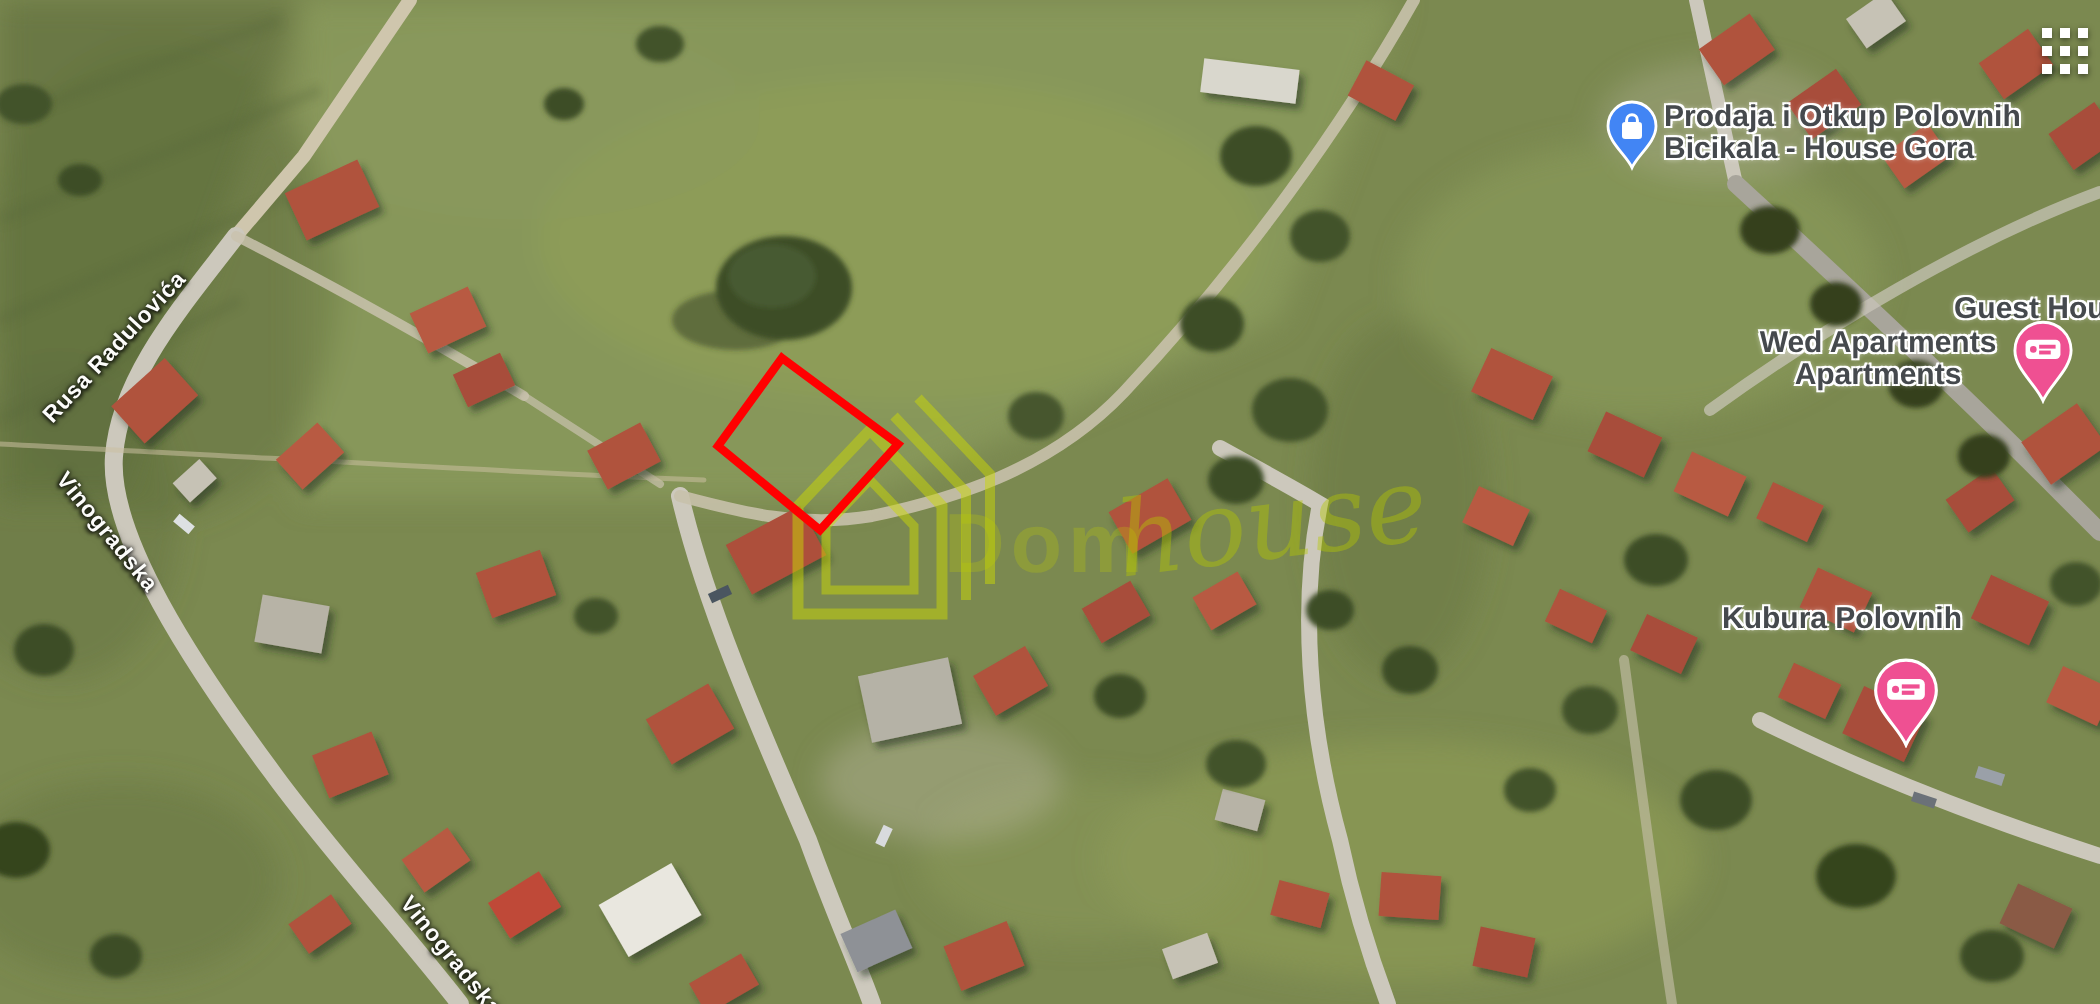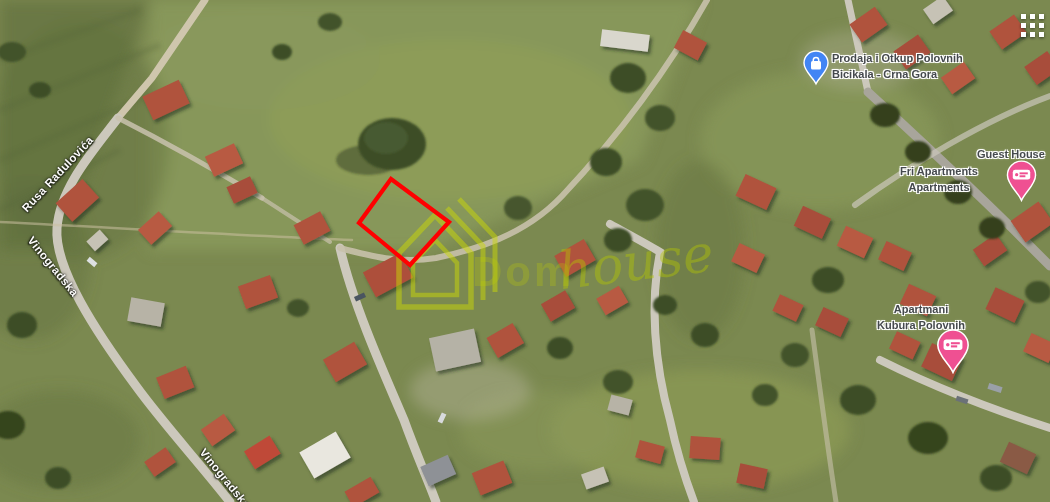--- a/index.html
+++ b/index.html
@@ -1,20 +1,20 @@
 <!DOCTYPE html>
 <html><head>
 <meta charset="utf-8">
 <style>
   html,body{margin:0;padding:0;background:#222;}
   .stage{position:relative;width:1050px;height:502px;overflow:hidden;
          font-family:"Liberation Sans",sans-serif;background:#7b8950;}
   .stage svg.bg{position:absolute;left:0;top:0;}
   
-  .place-label{position:absolute;color:#45494d;font-size:11px;font-weight:bold;
+  .place-label{position:absolute;color:#45494d;font-size:15px;font-weight:bold;
     line-height:15.5px;white-space:nowrap;cursor:pointer;
     text-shadow:-1px -1px 0 #fff,1px -1px 0 #fff,-1px 1px 0 #fff,1px 1px 0 #fff,0 0 3px #fff;}
   .place-label.center{text-align:center;white-space:normal;}
   .street-label{position:absolute;color:#fcfcfa;font-size:11.5px;font-weight:bold;
     letter-spacing:.4px;white-space:nowrap;transform-origin:left center;
     text-shadow:0 1px 2px rgba(0,0,0,.95),0 0 2px rgba(0,0,0,.8),0 0 4px rgba(0,0,0,.55);}
   .pin{position:absolute;cursor:pointer;}
   
   .wm-main{position:absolute;left:472px;top:248px;font-size:42px;font-weight:bold;
     letter-spacing:3px;color:rgba(193,207,0,.26);pointer-events:none;}
@@ -205,43 +205,42 @@
 
   <div class="pin" style="left:803px;top:50px;">
     <svg width="26" height="36" viewBox="0 0 26 36">
       <path d="M13 1C6.4 1 1 6.4 1 13c0 8.2 9.3 14.6 12 20.8C15.7 27.6 25 21.2 25 13 25 6.4 19.6 1 13 1z" stroke="#fff" stroke-width="1.4" fill="#4285f4"></path>
       <path d="M10.3 11.5 v-1.4 a2.7 2.7 0 0 1 5.4 0 V11.5" stroke="#fff" stroke-width="1.5" fill="none"></path>
       <rect x="8" y="11" width="10" height="8.5" rx="1.6" fill="#fff"></rect>
     </svg>
   </div>
   <div class="place-label" style="left:832px;top:51px;">
     <div>Prodaja i Otkup Polovnih</div>
-    <div>Bicikala - Crna Gora</div>
+    <div>Bicikala - House Gora</div>
   </div>
 
   <div class="place-label" style="left:977px;top:147px;">
     <div>Guest House</div>
   </div>
 
   <div class="place-label center" style="left:872px;top:164px;width:134px;">
-    <div>Fri Apartments</div>
+    <div>Wed Apartments</div>
     <div>Apartments</div>
   </div>
   <div class="pin" style="left:1006px;top:160px;">
     <svg width="31" height="42" viewBox="0 0 32 43">
       <path d="M16 1C8 1 1.5 7.5 1.5 15.5 c0 9.6 10.8 17.5 14.5 26 C19.7 33 30.5 25.1 30.5 15.5 30.5 7.5 24 1 16 1z" stroke="#fff" stroke-width="1.5" fill="#ef5092"></path>
       <rect x="7" y="10" width="18" height="10" rx="2.5" fill="#fff"></rect>
       <circle cx="11" cy="15" r="1.7" fill="#ef5092"></circle>
       <rect x="14" y="12.6" width="8.5" height="2" fill="#ef5092"></rect>
       <rect x="14" y="15.6" width="6" height="2" fill="#ef5092"></rect>
     </svg>
   </div>
 
   <div class="place-label center" style="left:852px;top:302px;width:138px;">
-    <div>Apartmani</div>
     <div>Kubura Polovnih</div>
   </div>
   <div class="pin" style="left:936px;top:329px;">
     <svg width="34" height="45" viewBox="0 0 32 43">
       <path d="M16 1C8 1 1.5 7.5 1.5 15.5 c0 9.6 10.8 17.5 14.5 26 C19.7 33 30.5 25.1 30.5 15.5 30.5 7.5 24 1 16 1z" stroke="#fff" stroke-width="1.5" fill="#ef5092"></path>
       <rect x="7" y="10" width="18" height="10" rx="2.5" fill="#fff"></rect>
       <circle cx="11" cy="15" r="1.7" fill="#ef5092"></circle>
       <rect x="14" y="12.6" width="8.5" height="2" fill="#ef5092"></rect>
       <rect x="14" y="15.6" width="6" height="2" fill="#ef5092"></rect>
     </svg>

